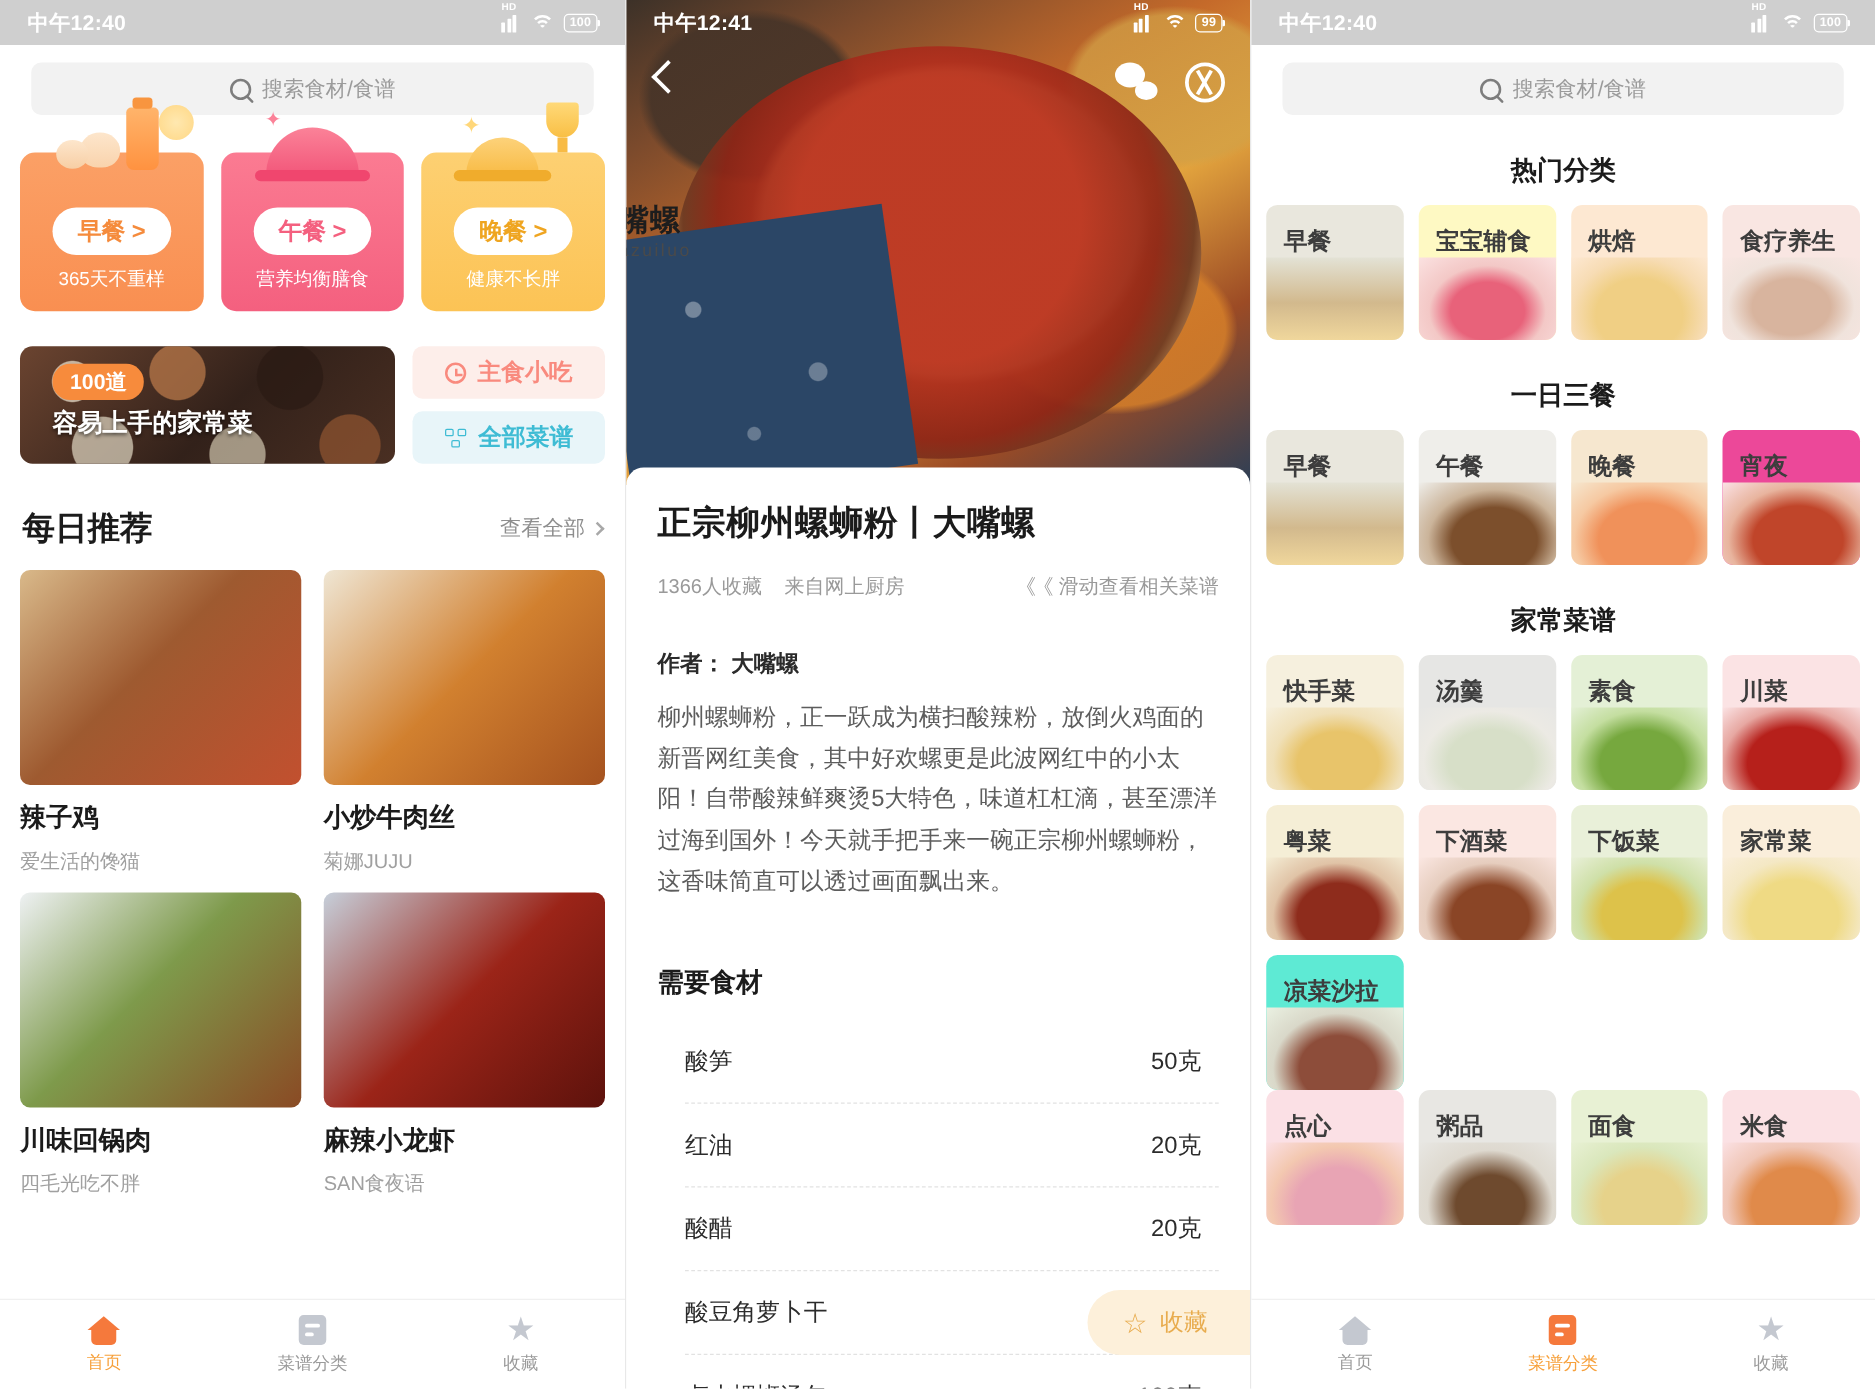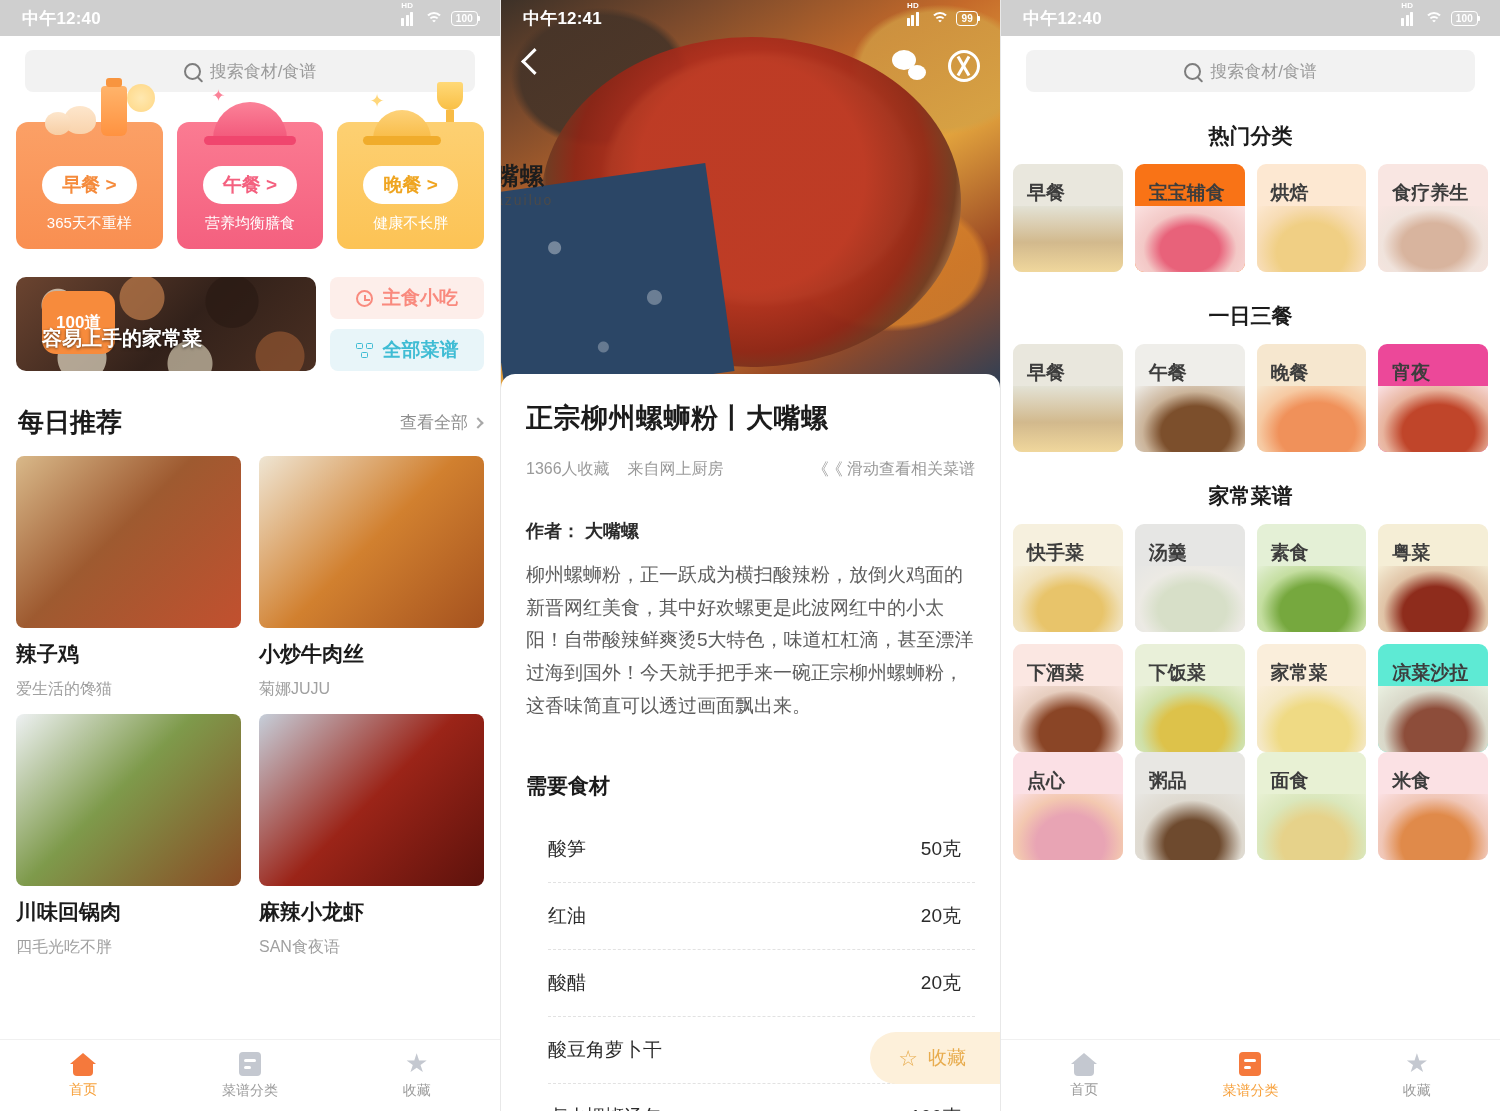--- a/index.html
+++ b/index.html
@@ -96,21 +96,21 @@
   .banner .dots { position:absolute; inset:0; opacity:.75;
     background:
       radial-gradient(circle at 14% 30%, #e8ddc9 0 16px, transparent 17px),
       radial-gradient(circle at 42% 22%, #b8794a 0 22px, transparent 23px),
       radial-gradient(circle at 72% 26%, #2b1b14 0 26px, transparent 27px),
       radial-gradient(circle at 22% 86%, #d9cfbb 0 24px, transparent 25px),
       radial-gradient(circle at 58% 92%, #c7bca6 0 22px, transparent 23px),
       radial-gradient(circle at 88% 84%, #8d5330 0 24px, transparent 25px);
   }
   .banner .tagn { position:absolute; top:14px; left:26px; background:#f78b3c; color:#fff;
-    font-size:17px; font-weight:bold; border-radius:14px; padding:20px 14px; }
+    font-size:17px; font-weight:bold; border-radius:14px; padding:3px 14px; }
   .banner .btxt { position:absolute; top:48px; left:26px; color:#fff; font-size:20px;
     font-weight:bold; text-shadow:0 1px 3px rgba(0,0,0,.6); }
   .quicks { display:flex; flex-direction:column; gap:10px; flex:1; }
   .quick { height:42px; border-radius:8px; display:flex; align-items:center;
     justify-content:center; gap:9px; font-size:19px; font-weight:bold; }
   .q1 { background:#fdeeea; color:#f98a7e; }
   .q2 { background:#e8f5f9; color:#3fbcd4; }
   .clock { width:17px;height:17px;border:2px solid #f98a7e;border-radius:50%;position:relative; }
   .clock:after{content:'';position:absolute;left:6px;top:3px;width:2px;height:6px;background:#f98a7e;}
   .clock:before{content:'';position:absolute;left:7px;top:7px;width:5px;height:2px;background:#f98a7e;}
@@ -479,21 +479,21 @@
         <span class="txt">搜索食材/食谱</span>
       </div>
     </div>
 
     <div class="cat-sec-title">热门分类</div>
     <div class="cat-grid">
       <div class="cat" style="background:#e9e7dd">
         <span class="cl">早餐</span>
         <span class="pic" style="background:linear-gradient(180deg,#e3e2d5,#d2b98d 55%,#f0d79c)"></span>
       </div>
-      <div class="cat" style="background:#f97316">
+      <div class="cat" style="background:#fef9c3">
         <span class="cl">宝宝辅食</span>
         <span class="pic" style="background:radial-gradient(ellipse at 50% 65%,#e8627a 0 38%,#f3c8c6 60%,#fbe2e1)"></span>
       </div>
       <div class="cat" style="background:#fde8d2">
         <span class="cl">烘焙</span>
         <span class="pic" style="background:radial-gradient(ellipse at 50% 70%,#f0cf84 0 45%,#f7dcb4 70%,#fde8d2)"></span>
       </div>
       <div class="cat" style="background:#f9e6e2">
         <span class="cl">食疗养生</span>
         <span class="pic" style="background:radial-gradient(ellipse at 50% 60%,#d8b49e 0 40%,#f0e3dc 65%,#f9e6e2)"></span>
@@ -526,20 +526,24 @@
         <span class="cl">快手菜</span>
         <span class="pic" style="background:radial-gradient(ellipse at 52% 68%,#e8c46a 0 40%,#f0e0b8 64%,#f6f0de)"></span>
       </div>
       <div class="cat" style="background:#e6e6e4">
         <span class="cl">汤羹</span>
         <span class="pic" style="background:radial-gradient(ellipse at 52% 66%,#d7dfc8 0 42%,#eceae4 66%,#e6e6e4)"></span>
       </div>
       <div class="cat" style="background:#e4f0d6">
         <span class="cl">素食</span>
         <span class="pic" style="background:radial-gradient(ellipse at 52% 68%,#76a83e 0 42%,#c4deA0 66%,#e4f0d6)"></span>
+      </div>
+      <div class="cat" style="background:#fbe3e4">
+        <span class="cl">川菜</span>
+        <span class="pic" style="background:radial-gradient(ellipse at 52% 68%,#b6201b 0 46%,#e7a8a2 70%,#fbe3e4)"></span>
       </div>
       <div class="cat" style="background:#f5eed6">
         <span class="cl">粤菜</span>
         <span class="pic" style="background:radial-gradient(ellipse at 52% 72%,#8e2c1c 0 40%,#e0c3a6 64%,#f5eed6)"></span>
       </div>
       <div class="cat" style="background:#fbe7e2">
         <span class="cl">下酒菜</span>
         <span class="pic" style="background:radial-gradient(ellipse at 52% 72%,#8a4526 0 38%,#e6cdbe 64%,#fbe7e2)"></span>
       </div>
       <div class="cat" style="background:#e9f0d9">

